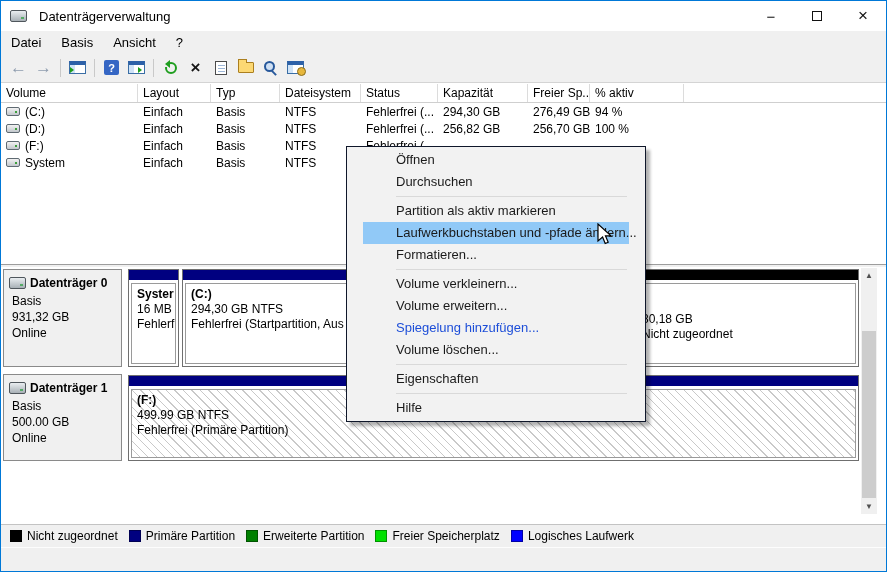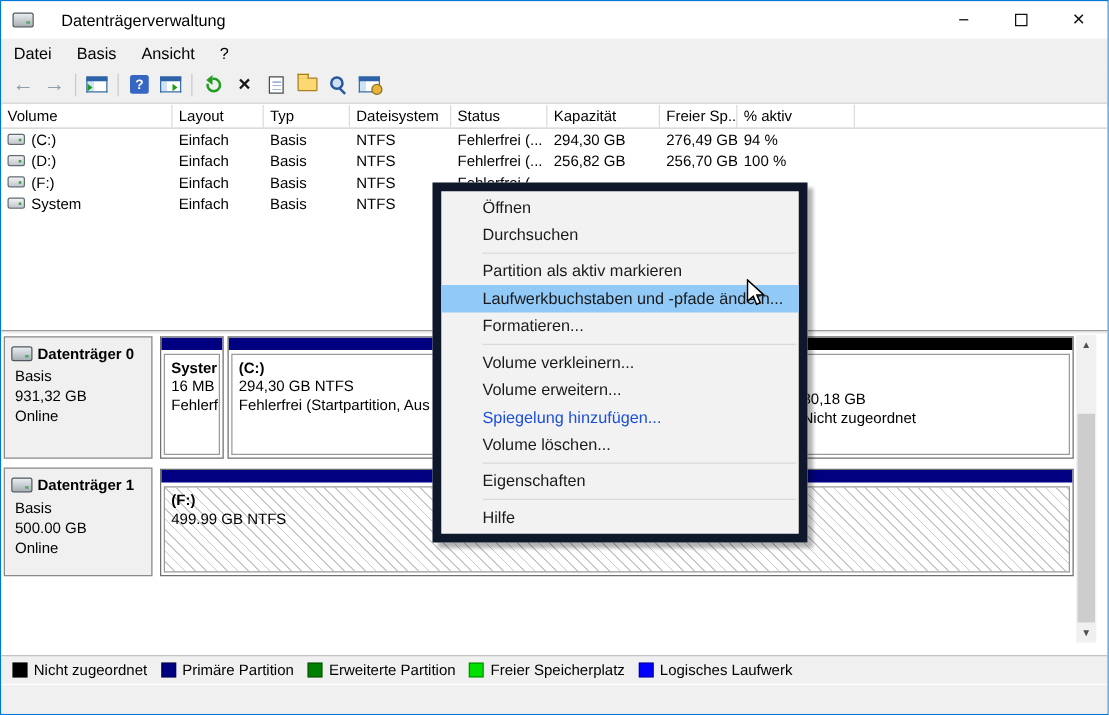--- a/index.html
+++ b/index.html
@@ -4,21 +4,21 @@
 <style>
   * { margin:0; padding:0; box-sizing:border-box; }
   html,body { background:#fff; }
   body { font-family:"Liberation Sans","DejaVu Sans",sans-serif; }
   .win { position:relative; width:887px; height:572px; border:1px solid #0078d7;
          background:#fff; overflow:hidden; font-size:12px; color:#000; }
 
   
   .titlebar { position:absolute; left:0; top:0; width:100%; height:30px; background:#fff;
               display:flex; align-items:center; padding-left:9px; }
-  .title-text { font-size:13px; margin-left:22px; }
+  .title-text { font-size:13px; margin-left:12px; }
   .dsk-ico { display:inline-block; width:17px; height:12px; border:1px solid #4f565c;
              border-radius:2px; background:linear-gradient(#e9edf0,#a8b0b6); position:relative; }
   .dsk-ico::after { content:""; position:absolute; right:2px; bottom:2px; width:3px; height:2px; background:#5a6; }
   .win-controls { position:absolute; right:0; top:0; height:30px; display:flex; }
   .wc { width:46px; height:30px; display:flex; align-items:center; justify-content:center;
         font-size:15px; color:#111; }
   .wc .maxbox { width:10px; height:10px; border:1px solid #111; display:inline-block; }
 
   
   .menubar { position:absolute; left:0; top:30px; width:100%; height:22px; background:#f0f0f0;
@@ -98,21 +98,21 @@
   
   .legendbar { position:absolute; left:0; top:523px; width:100%; height:23px; background:#f0f0f0;
                border-top:1px solid #c3c3c3; display:flex; align-items:center; padding-left:9px; font-size:12px; }
   .leg-item { display:flex; align-items:center; margin-right:11px; white-space:nowrap; }
   .leg-swatch { width:12px; height:12px; margin-right:5px; border:1px solid rgba(0,0,0,.35); }
   .statusstrip { position:absolute; left:0; top:546px; width:100%; height:25px; background:#f0f0f0;
                  border-top:1px solid #fdfdfd; }
 
   
   .ctxmenu { position:absolute; left:345px; top:145px; width:300px; background:#f2f2f2;
-             border:7px solid #0f172a; box-shadow:4px 4px 3px rgba(0,0,0,.3); padding:2px 0; z-index:50; }
+             border:1px solid #0f172a; box-shadow:4px 4px 3px rgba(0,0,0,.3); padding:2px 16px; z-index:50; }
   .mi { height:22px; line-height:22px; padding-left:33px; font-size:13px; color:#1a1a1a; white-space:nowrap; }
   .mi.hl { background:#91c9f7; }
   .mi.disabled { color:#1d4ed8; }
   .msep { border-top:1px solid #d9d9d9; margin:3px 2px 3px 33px; }
 
   
   .cursor { position:absolute; left:596px; top:222px; z-index:100; }
   .watermark { position:absolute; left:744px; top:494px; width:142px; height:72px; overflow:hidden; z-index:40; }
   .wm1 { position:absolute; left:1px; top:0; font-size:20px; color:#9f9f9f; white-space:nowrap; }
   .wm2 { position:absolute; left:1px; top:28px; font-size:13px; color:#a8a8a8; white-space:nowrap; }
@@ -300,20 +300,21 @@
         </div>
       <div style="padding-left:3px;">Basis</div>
       <div style="padding-left:3px;">500.00 GB</div>
       <div style="padding-left:3px;">Online</div>
     </div>
     <div class="pbox" style="left:127px; top:107px; width:731px; height:86px;">
       <div class="phead" style="background-color: rgb(0, 0, 128);"></div>
       <div class="pbody hatched">
         <div class="pname">(F:)</div>
         <div>499.99 GB NTFS</div>
+        <div>Fehlerfrei (Primäre Partition)</div>
       </div>
     </div>
 
     <div class="vscroll">
       <div class="vs-btn" style="top:0;">
           <span>▲</span>
         </div>
       <div class="vs-thumb"></div>
       <div class="vs-btn" style="bottom:0;">
           <span>▼</span>

